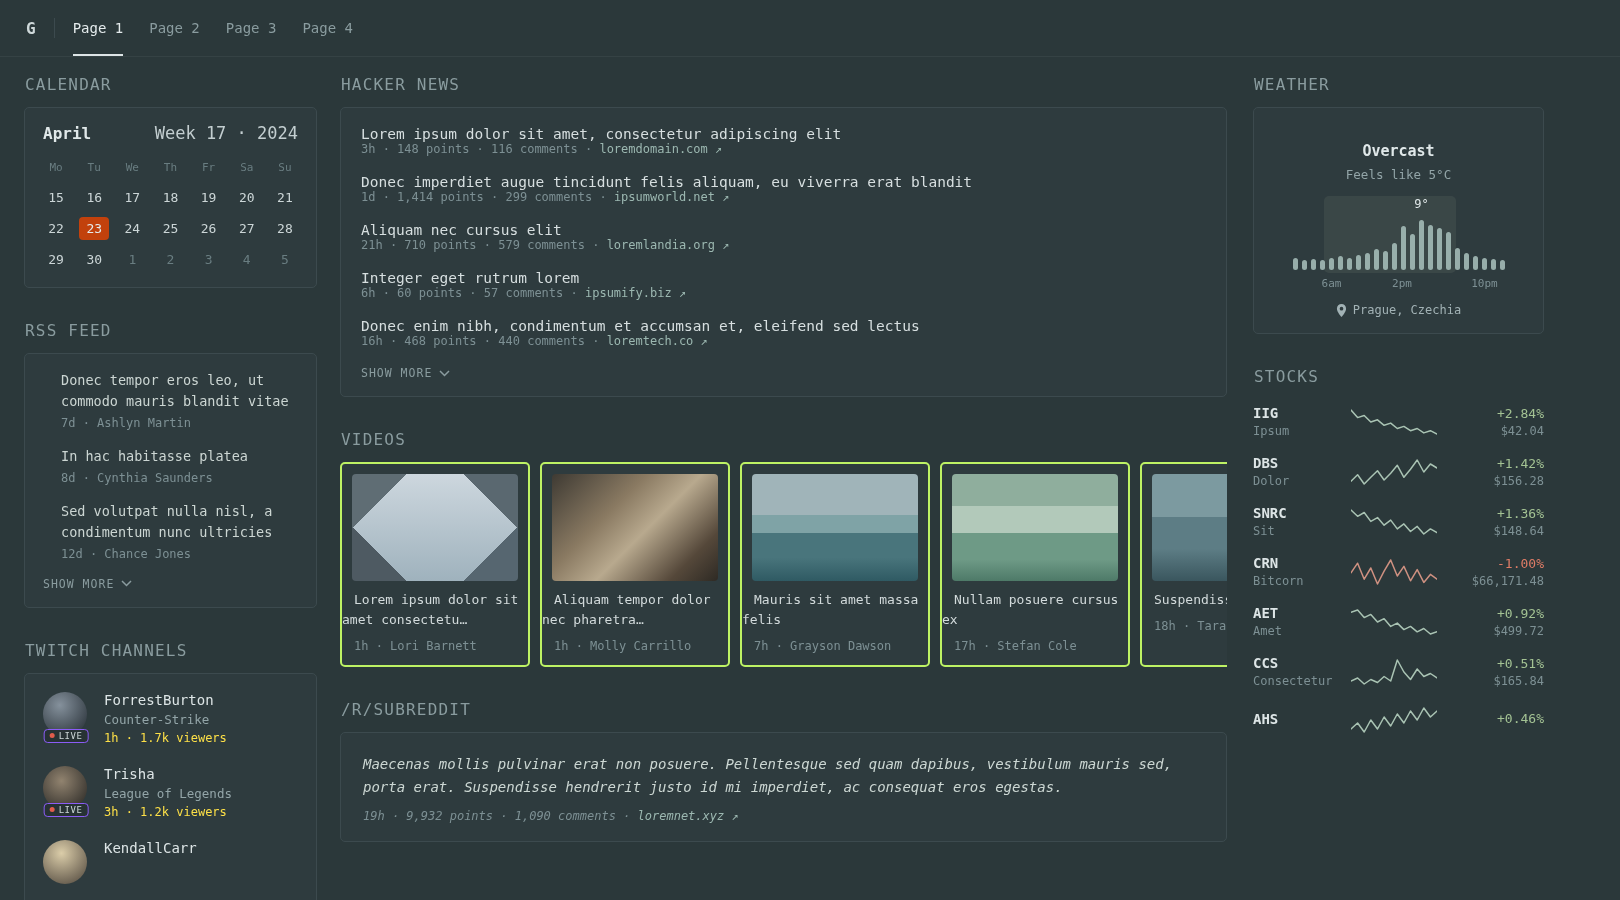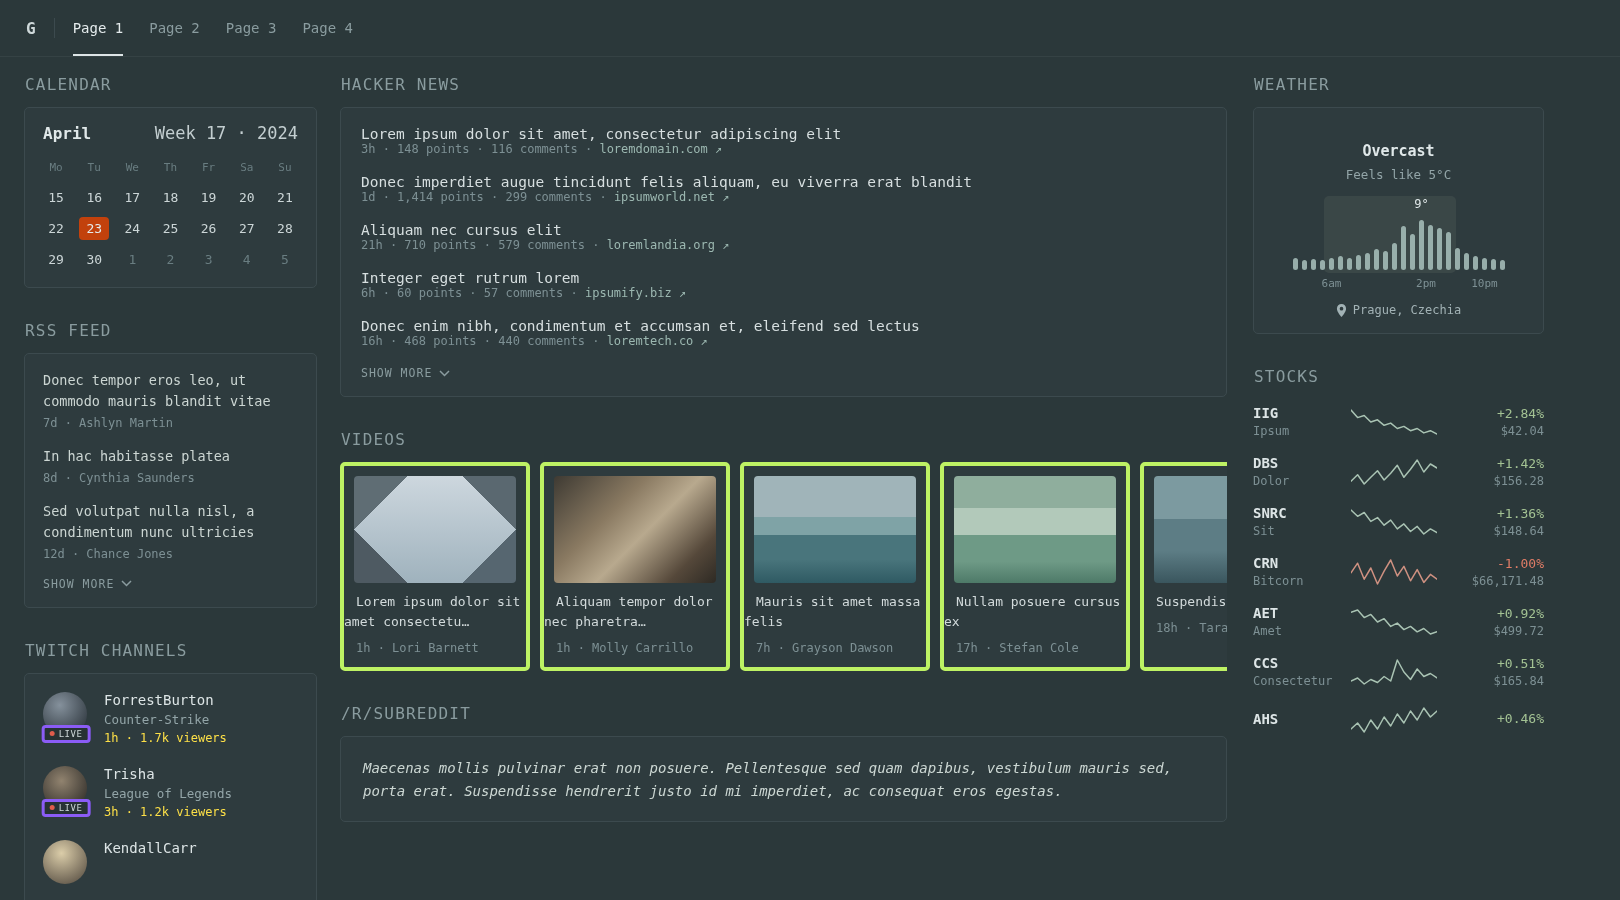--- a/index.html
+++ b/index.html
@@ -72,53 +72,53 @@
     row-gap:8px; justify-items:center;
     padding:10px 12px 16px;
   }
   .cal-dow { font-size:11px; color:#697d81; line-height:20px; }
   .cal-day { font-size:13px; color:#ccd6d7; width:30px; height:23px; line-height:23px; text-align:center; border-radius:4px; }
   .cal-day.muted { color:#697d81; }
   .cal-day.selected { background:#c2410c; color:#e4ebec; }
 
   
   .rss-card { padding:16px 18px 16px; }
-  .rss-item { margin-bottom:16px; }
+  .rss-item { margin-bottom:16px;margin-left:18px; }
   .rss-item:last-of-type { margin-bottom:0; }
   .rss-title { font-size:13.5px; line-height:1.55; color:#ccd6d3; cursor:pointer; }
   .rss-meta  { font-size:12px; color:#7d9094; margin-top:4px; }
 
   
   .twitch-card { padding:18px 18px 10px; }
   .tw-row { display:flex; gap:15px; margin-bottom:21px; align-items:flex-start; }
   .tw-avatar-wrap { position:relative; width:46px; flex:none; }
   .tw-avatar { width:44px; height:44px; border-radius:50%; }
   .av-0 { background:radial-gradient(circle at 38% 30%, #85919c, #39424a 75%); }
   .av-1 { background:radial-gradient(circle at 42% 34%, #91836f, #3d3933 75%); }
   .av-2 { background:radial-gradient(circle at 42% 30%, #dbcda9, #6b6152 78%); }
   .live-badge {
     position:absolute; left:50%; transform:translateX(-50%); bottom:-7px;
-    background:#273234; border:3px solid #8b5cf6; border-radius:4px;
+    background:#273234; border:1px solid #8b5cf6; border-radius:4px;
     padding:1px 5px; font-size:9px; letter-spacing:0.5px; color:#ccd6d7;
     display:flex; align-items:center; gap:4px; white-space:nowrap;
   }
   .live-dot { width:5px; height:5px; border-radius:50%; background:#e05c4c; }
   .tw-name { font-size:14px; color:#dde5e6; cursor:pointer; }
   .tw-game { font-size:12.5px; color:#93a5a8; margin-top:4px; }
   .tw-meta { font-size:12px; color:#fde047; margin-top:4px; }
 
   
   .hn-card { padding:18px 20px 16px; }
   .hn-item { margin-bottom:18px; }
   .hn-title { font-size:14.5px; color:#d7dfe0; margin-bottom:5px; cursor:pointer; }
   .hn-meta  { font-size:12px; color:#7d9094; }
 
   
   .video-row { display:flex; gap:10px; overflow:hidden; width:887px; }
-  .video-card { flex:0 0 190px; border:4px solid #bef264; border-radius:5px; background:#2e3b3e; overflow:hidden; cursor:pointer; }
+  .video-card { flex:0 0 190px; border:2px solid #bef264; border-radius:5px; background:#2e3b3e; overflow:hidden; cursor:pointer; }
   .video-thumb { height:107px; margin:10px 10px 9px; border-radius:4px; }
   .thumb-0 { background:
       linear-gradient(135deg, #5f6d74 0 20%, rgba(0,0,0,0) 20%),
       linear-gradient(225deg, #5a6870 0 20%, rgba(0,0,0,0) 20%),
       linear-gradient(45deg,  #4e5a62 0 20%, rgba(0,0,0,0) 20%),
       linear-gradient(315deg, #566670 0 20%, rgba(0,0,0,0) 20%),
       linear-gradient(180deg, #cdd7de, #9fb2bd); }
   .thumb-1 { background:linear-gradient(135deg,#3e3a33,#8a7a62 35%,#b8a98e 55%,#55483a 82%,#2e2a24); }
   .thumb-2 { background:linear-gradient(180deg,#a0b4b9 0 38%,#7fa3a6 38% 55%,#49757c 55% 78%,#2f5a63); }
   .thumb-3 { background:linear-gradient(180deg,#8fae9d 0 30%,#b2c9ba 30% 55%,#6e9a86 55% 80%,#4e7a68); }
@@ -363,20 +363,21 @@
           <a class="video-title">Suspendisse diam</a>
           <div class="video-meta">18h · Tara</div>
         </div>
       </div>
     </div>
 
     <div class="widget">
       <h2 class="widget-title">/R/SUBREDDIT</h2>
       <div class="card reddit-card">
         <a class="reddit-text">Maecenas mollis pulvinar erat non posuere. Pellentesque sed quam dapibus, vestibulum mauris sed, porta erat. Suspendisse hendrerit justo id mi imperdiet, ac consequat eros egestas.</a>
+        <div class="reddit-meta"><span>19h · 9,932 points · 1,090 comments · </span><a class="domain">loremnet.xyz ↗</a></div>
       </div>
     </div>
 
   </section>
 
   <section class="col-right">
 
     <div class="widget">
       <h2 class="widget-title">WEATHER</h2>
       <div class="card weather-card">
@@ -405,21 +406,21 @@
               <div class="wx-bar" style="height: 42px;"></div>
               <div class="wx-bar" style="height: 38px;"></div>
               <div class="wx-bar" style="height: 22px;"></div>
               <div class="wx-bar" style="height: 17px;"></div>
               <div class="wx-bar" style="height: 14px;"></div>
               <div class="wx-bar" style="height: 12px;"></div>
               <div class="wx-bar" style="height: 11px;"></div>
               <div class="wx-bar" style="height: 10px;"></div>
             </div>
           <span class="wx-time" style="left: 55.5px;">6am</span>
-          <span class="wx-time" style="left: 150px;">2pm</span>
+          <span class="wx-time" style="left: 126px;">2pm</span>
           <span class="wx-time" style="left: 208.5px;">10pm</span>
         </div>
         <div class="wx-loc">
           <svg width="11" height="13" viewBox="0 0 12 14" fill="currentColor">
               <path d="M6 0C3.2 0 1 2.2 1 5c0 3.7 5 9 5 9s5-5.3 5-9C11 2.2 8.8 0 6 0zm0 7a2 2 0 1 1 0-4 2 2 0 0 1 0 4z"></path>
             </svg>
           <span>Prague, Czechia</span>
         </div>
       </div>
     </div>

